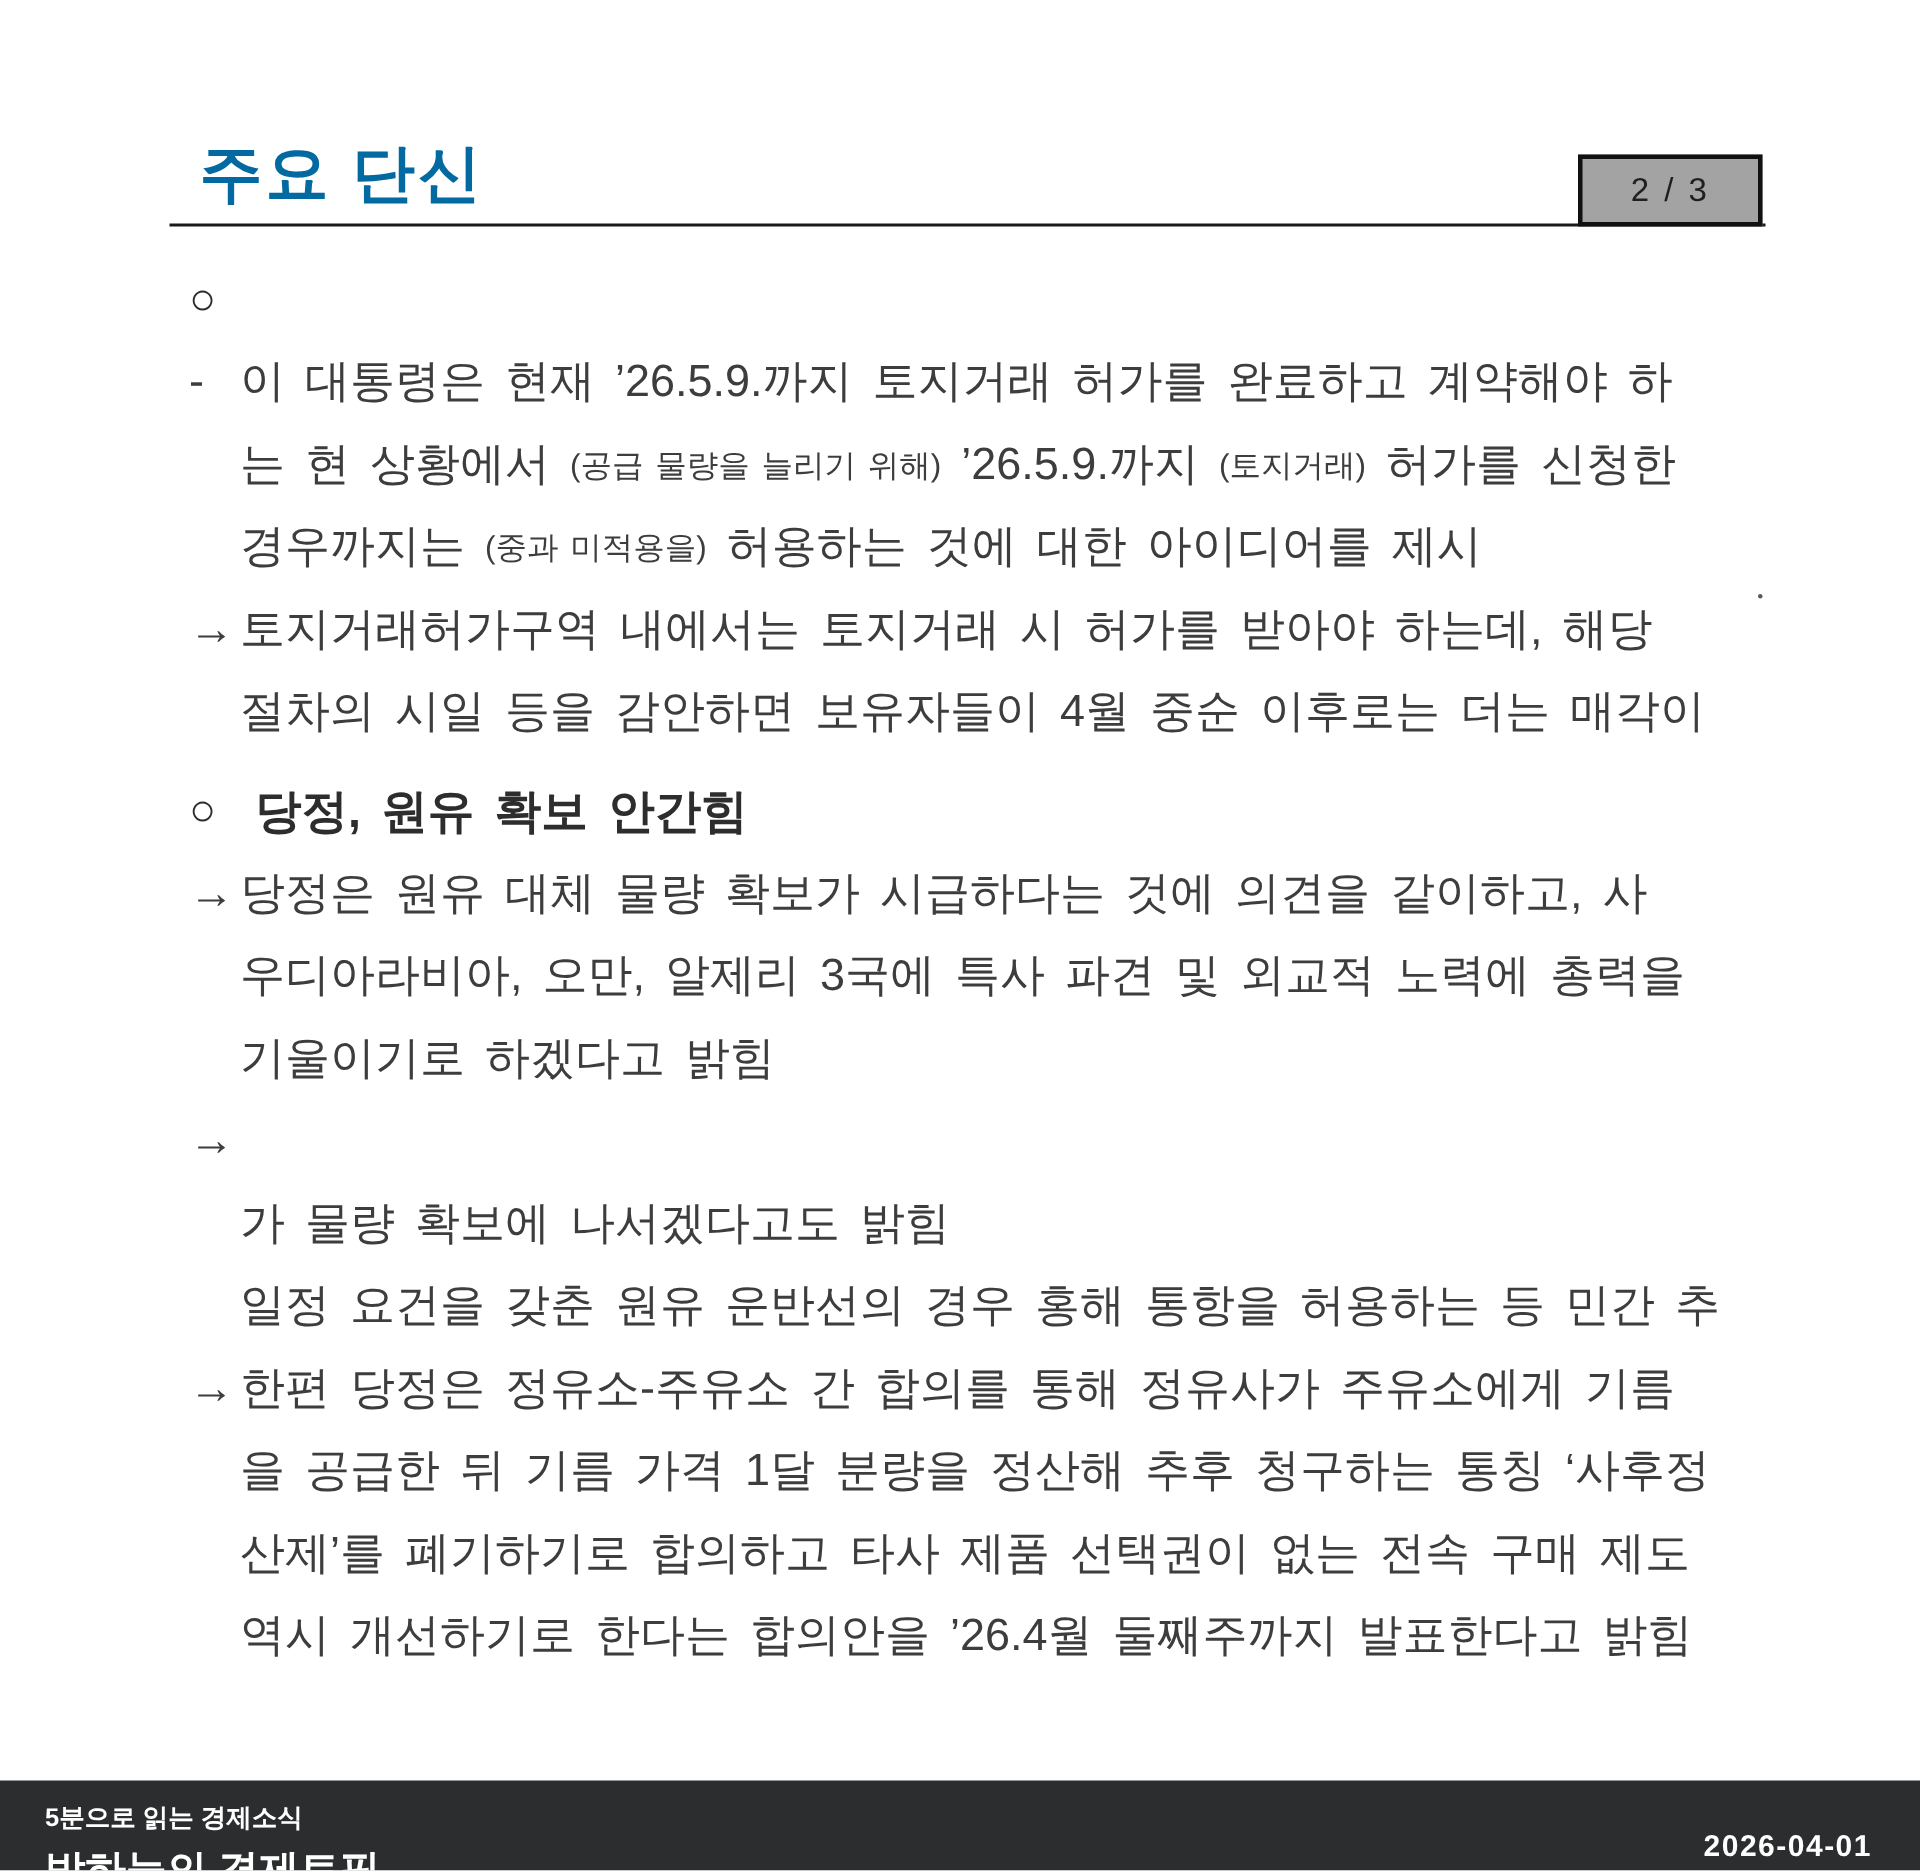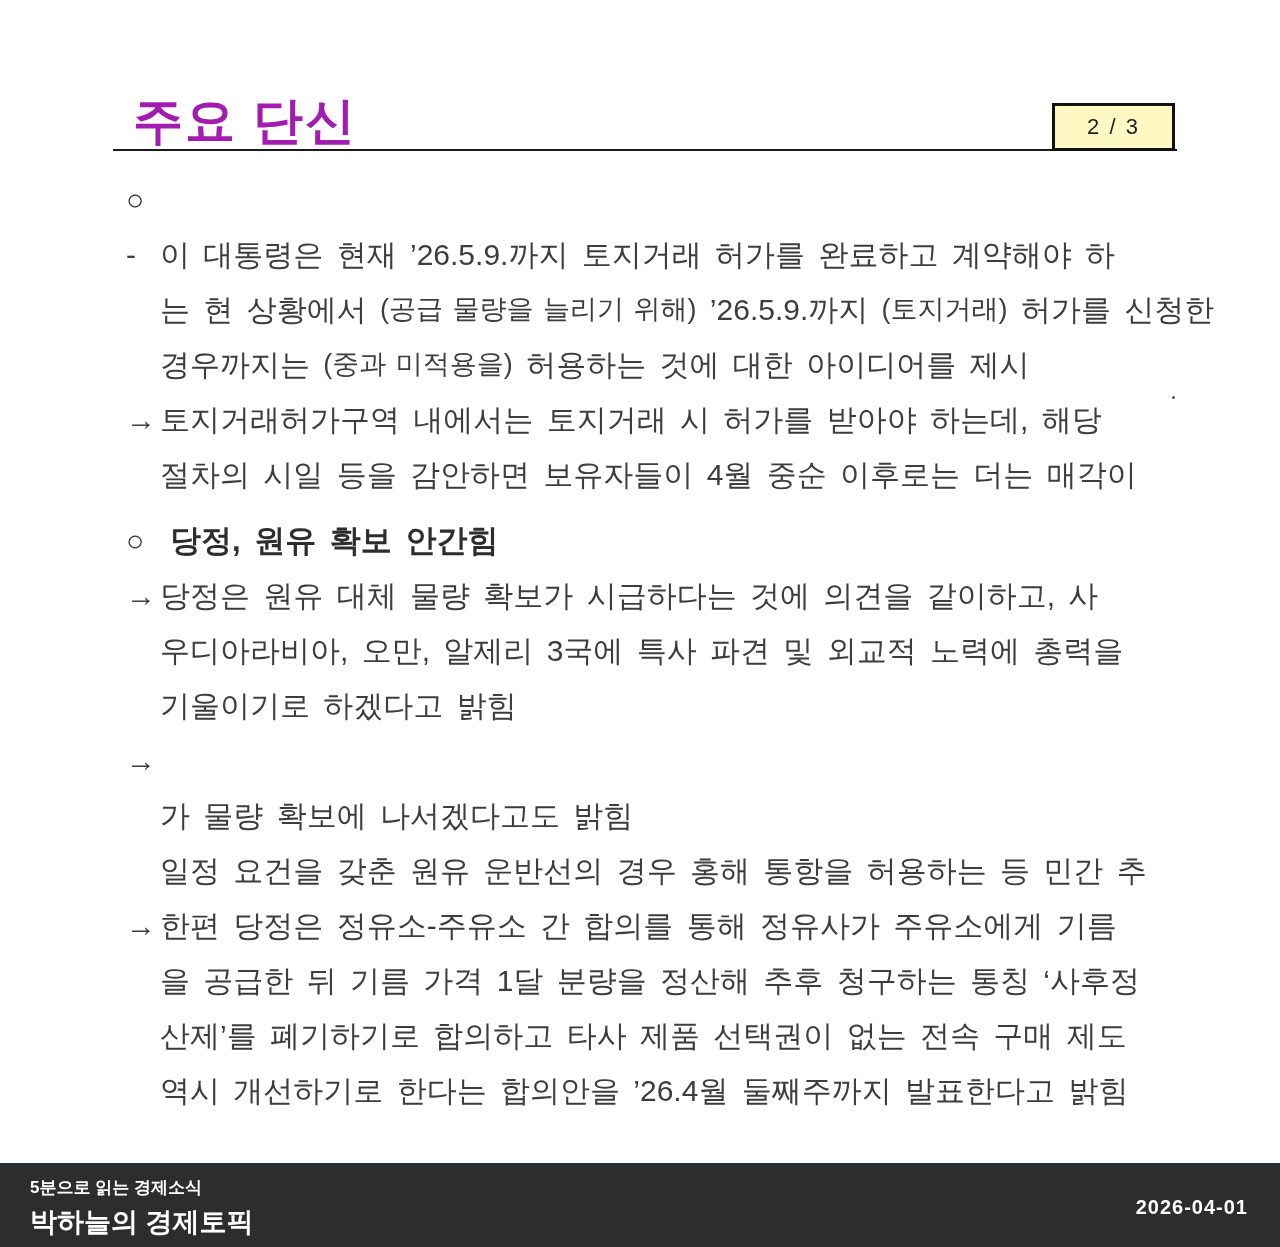--- a/index.html
+++ b/index.html
@@ -6,37 +6,37 @@
   html, body { width: 1280px; height: 1247px; }
   body {
     position: relative;
     background: #ffffff;
     font-family: "Liberation Sans", sans-serif;
     overflow: hidden;
   }
   .page-title {
     position: absolute;
     left: 133px; top: 88px;
-    font-size: 50px;
+    font-size: 42px;
     font-weight: 700;
     letter-spacing: 2px;
-    color: #a21caf;
+    color: #0369a1;
   }
   .title-rule {
     position: absolute;
     left: 113px; top: 149px;
     width: 1064px; height: 2px;
     background: #1a1a1a;
   }
   .page-box {
     position: absolute;
     left: 1052px; top: 103px;
     width: 123px; height: 48px;
     border: 3px solid #111111;
-    background: #fef9c3;
+    background: #a3a3a3;
     display: flex; align-items: center; justify-content: center;
     font-size: 22px;
     color: #1f1f1f;
     letter-spacing: 2px;
   }
   .content {
     position: absolute;
     left: 126px; top: 172px;
     width: 1062px;
     color: #3d3d3d;
@@ -63,36 +63,36 @@
     position: relative;
     height: 55px; line-height: 55px;
     padding-left: 34px;
     white-space: nowrap;
   }
   .line .marker {
     position: absolute;
     left: 0; top: 0;
   }
   .line .small {
-    font-size: 27px;
+    font-size: 21px;
     vertical-align: 2px;
     word-spacing: 2px;
     margin-top: 40px;
   }
   .stray-dot {
     position: absolute;
     left: 1172px; top: 396px;
     width: 3px; height: 3px;
     background: #5a5a5a;
     border-radius: 50%;
   }
   .footer {
     position: absolute;
     left: 0; bottom: 0;
-    width: 1280px; height: 84px;
+    width: 1280px; height: 60px;
     background: #2b2d2e;
     color: #ffffff;
   }
   .footer-tagline {
     position: absolute;
     left: 30px; top: 13px;
     font-size: 17px;
     font-weight: 700;
   }
   .footer-brand {

